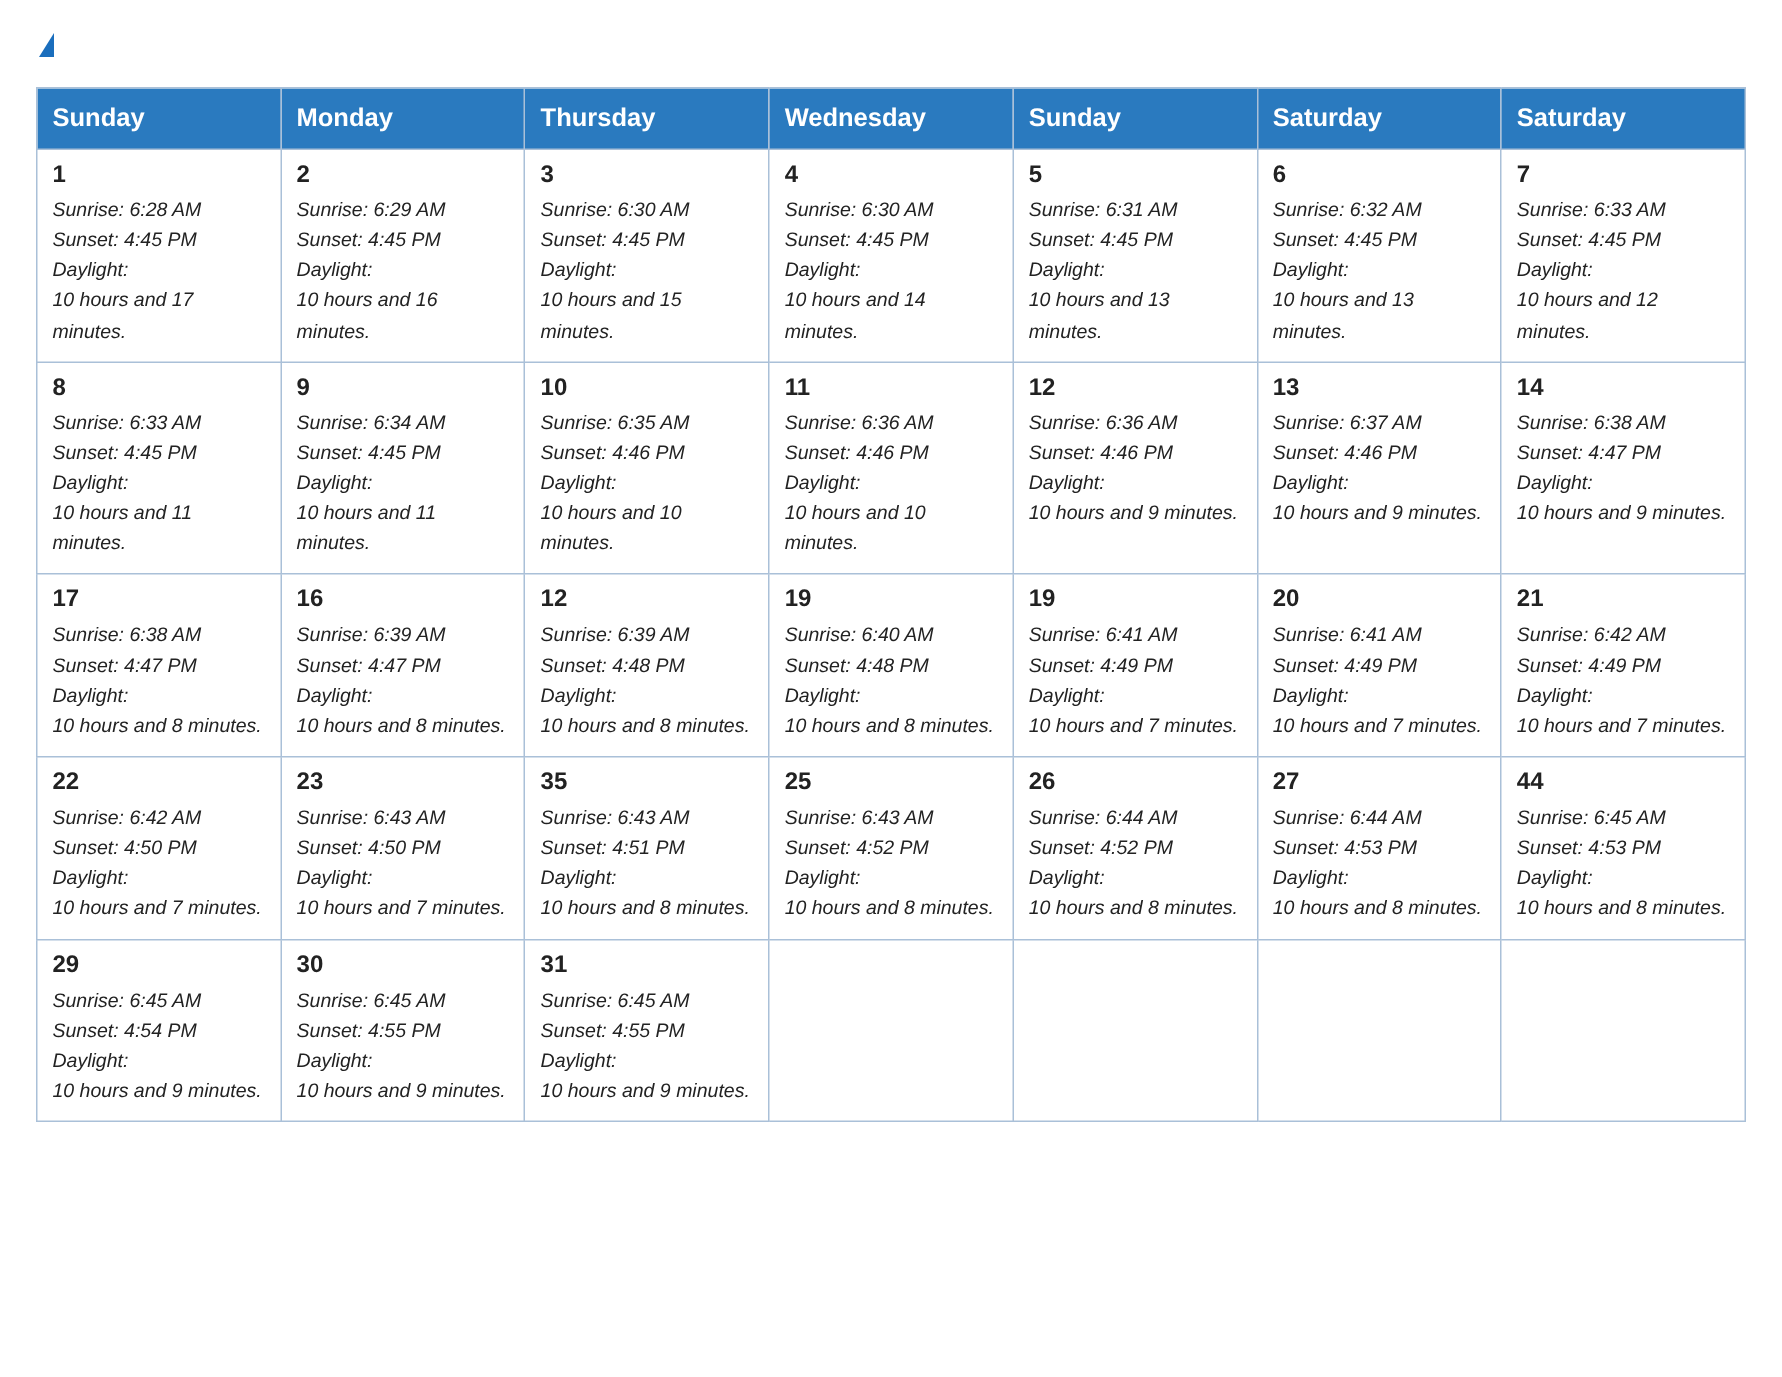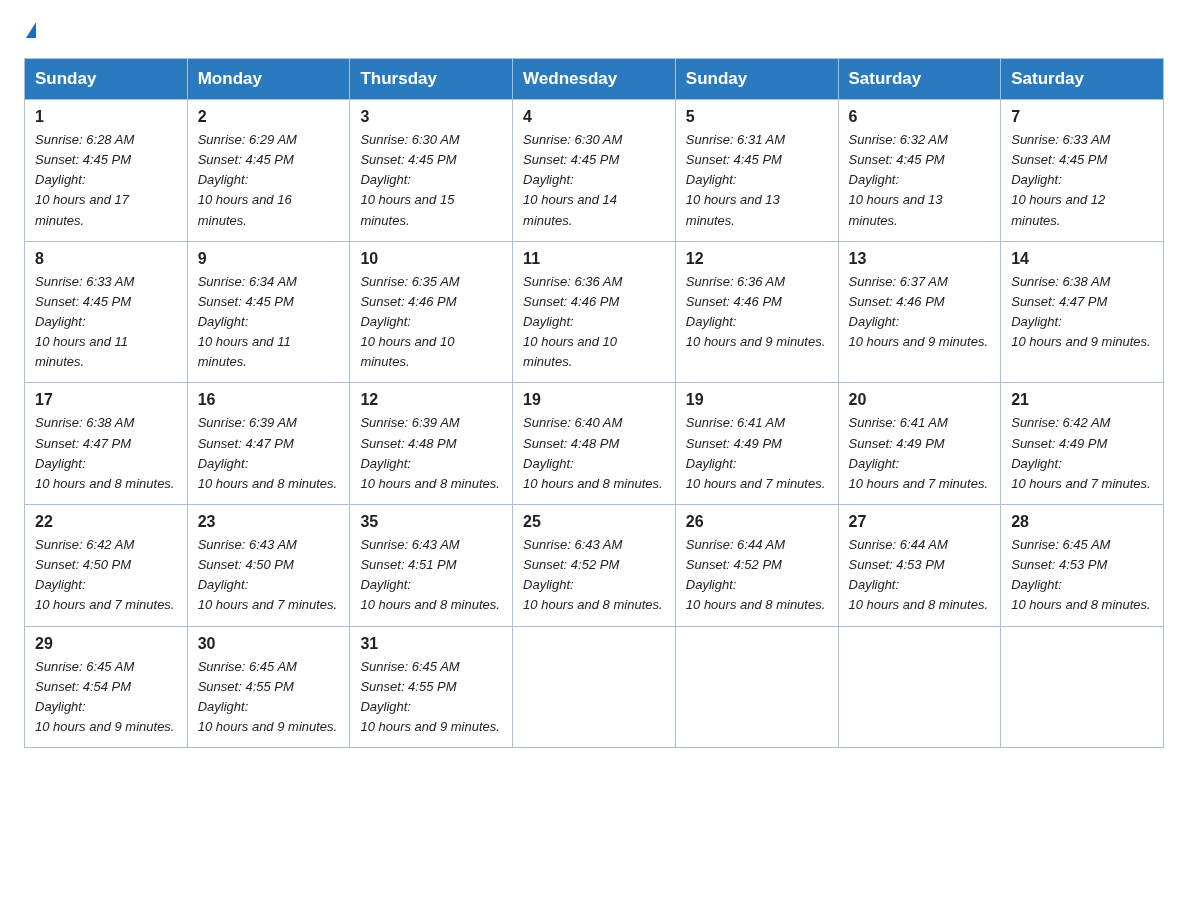--- a/index.html
+++ b/index.html
@@ -243,21 +243,21 @@
         </td>
         <td>
           <span class="day-number">26</span>
           <div class="day-info">Sunrise: 6:44 AM<br>Sunset: 4:52 PM<br>Daylight: <br>10 hours and 8 minutes.</div>
         </td>
         <td>
           <span class="day-number">27</span>
           <div class="day-info">Sunrise: 6:44 AM<br>Sunset: 4:53 PM<br>Daylight: <br>10 hours and 8 minutes.</div>
         </td>
         <td>
-          <span class="day-number">28</span>
+          <span class="day-number">44</span>
           <div class="day-info">Sunrise: 6:45 AM<br>Sunset: 4:53 PM<br>Daylight: <br>10 hours and 8 minutes.</div>
         </td>
       </tr>
       <tr>
         <td>
           <span class="day-number">29</span>
           <div class="day-info">Sunrise: 6:45 AM<br>Sunset: 4:54 PM<br>Daylight: <br>10 hours and 9 minutes.</div>
         </td>
         <td>
           <span class="day-number">30</span>

